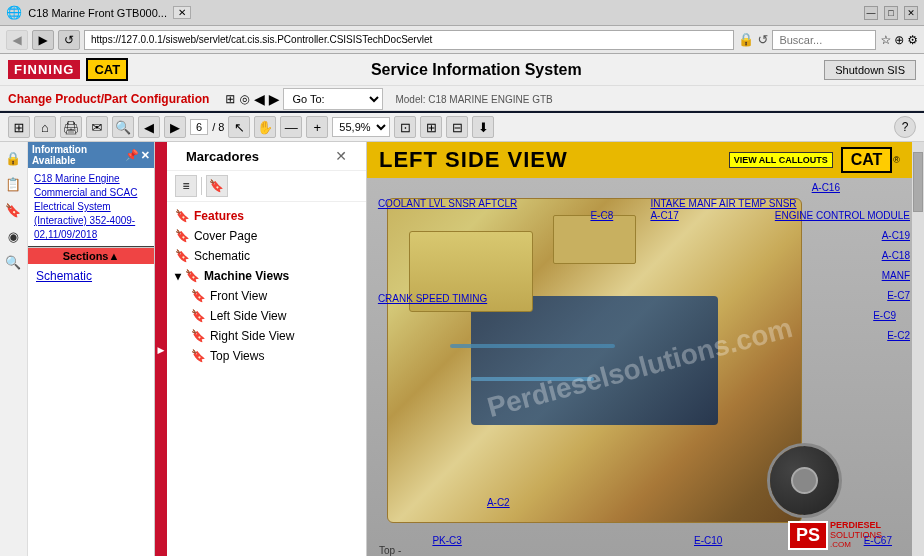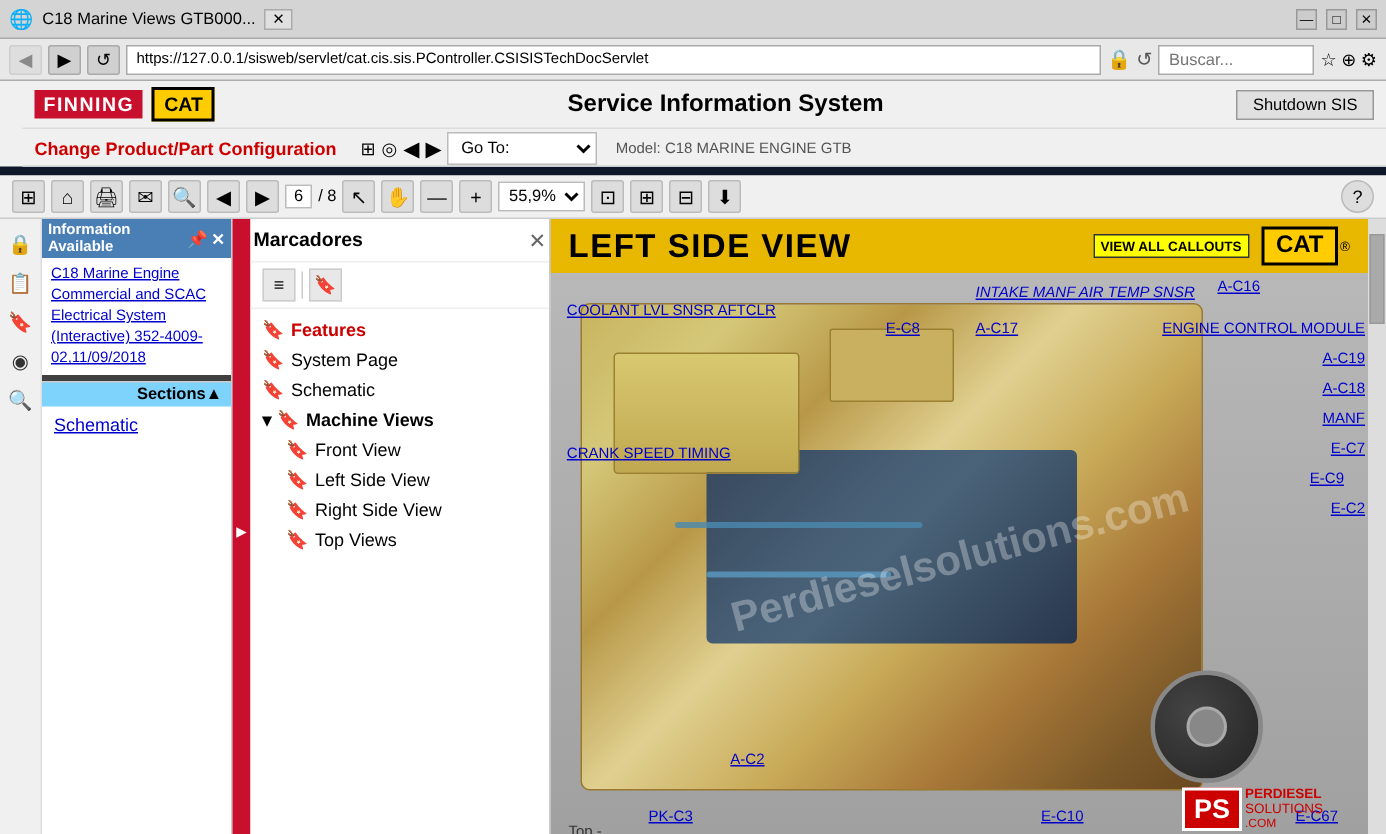--- a/index.html
+++ b/index.html
@@ -9,42 +9,42 @@
     .win-btn { width: 14px; height: 14px; border: 1px solid #999; background: #ccc; display: flex; align-items: center; justify-content: center; font-size: 9px; cursor: pointer; }
     .address-bar { display: flex; align-items: center; padding: 3px 6px; background: #e8e8e8; border-bottom: 1px solid #aaa; height: 28px; gap: 4px; }
     .nav-btn { width: 22px; height: 20px; background: #d0d0d0; border: 1px solid #aaa; display: flex; align-items: center; justify-content: center; font-size: 12px; cursor: pointer; border-radius: 2px; }
     .nav-btn.disabled { opacity: 0.4; }
     .url-input { flex: 1; height: 20px; border: 1px solid #aaa; padding: 0 6px; font-size: 11px; background: #fff; }
     .search-input { width: 104px; height: 20px; border: 1px solid #aaa; padding: 0 6px; font-size: 11px; background: #fff; }
     .addr-icons { display: flex; gap: 3px; align-items: center; }
     .addr-icon { font-size: 13px; color: #555; cursor: pointer; }
 
     
-    .app-header { background: #f0f0f0; border-bottom: 6px solid #0f172a; padding-left: 15px; }
+    .app-header { background: #f0f0f0; border-bottom: 2px solid #0f172a; }
     .app-top { display: flex; align-items: center; justify-content: space-between; padding: 4px 8px; border-bottom: 1px solid #ddd; }
     .logo-area { display: flex; align-items: center; gap: 6px; }
     .finning-logo { background: #c8102e; color: #fff; font-weight: bold; font-size: 13px; padding: 2px 6px; letter-spacing: 1px; }
     .cat-logo { background: #ffcc00; color: #000; font-weight: bold; font-size: 13px; padding: 2px 6px; border: 2px solid #000; }
     .app-title { font-size: 16px; font-weight: bold; color: #000; text-align: center; flex: 1; }
     .shutdown-btn { background: #e0e0e0; border: 1px solid #999; padding: 3px 10px; font-size: 11px; cursor: pointer; }
 
     
     .toolbar { display: flex; align-items: center; padding: 3px 8px; background: #f0f0f0; border-bottom: 1px solid #ccc; gap: 4px; }
     .toolbar-icon { width: 22px; height: 22px; background: #ddd; border: 1px solid #bbb; display: flex; align-items: center; justify-content: center; cursor: pointer; font-size: 13px; border-radius: 2px; }
     .goto-select { height: 22px; font-size: 11px; border: 1px solid #bbb; padding: 0 4px; background: #fff; min-width: 100px; }
     .zoom-select { height: 20px; font-size: 11px; border: 1px solid #bbb; padding: 0 2px; background: #fff; }
     .help-btn { width: 22px; height: 22px; border: 1px solid #bbb; background: #ddd; display: flex; align-items: center; justify-content: center; cursor: pointer; font-size: 12px; border-radius: 50%; margin-left: auto; }
 
     
     .main-layout { display: flex; height: calc(556px - 26px - 22px - 28px - 52px - 56px); overflow: hidden; }
     .info-link { color: #00c; text-decoration: underline; cursor: pointer; display: block; line-height: 1.4; }
 
     
     .bookmarks-panel { width: 200px; border-right: 1px solid #ccc; background: #fff; flex-shrink: 0; display: flex; flex-direction: column; }
-    .bm-header { display: flex; justify-content: space-between; padding: 6px 2px; border-bottom: 1px solid #eee; }
+    .bm-header { display: flex; align-items: center; justify-content: space-between; padding: 6px 19px; border-bottom: 1px solid #eee; }
     .bm-title { font-size: 13px; font-weight: bold; color: #000; }
     .bm-close { cursor: pointer; font-size: 14px; color: #666; }
     .bm-toolbar { display: flex; align-items: center; gap: 4px; padding: 4px 8px; border-bottom: 1px solid #eee; }
     .bm-icon { width: 22px; height: 22px; background: #e8e8e8; border: 1px solid #ccc; display: flex; align-items: center; justify-content: center; font-size: 12px; cursor: pointer; }
     .bm-tree { padding: 4px 0; font-size: 12px; overflow-y: auto; flex: 1; }
     .bm-item { display: flex; align-items: center; gap: 4px; padding: 3px 8px; cursor: pointer; }
     .bm-item.active { color: #c00; font-weight: bold; }
     .bm-item .bm-icon-small { color: #888; font-size: 12px; }
     .bm-group-header { display: flex; align-items: center; gap: 4px; padding: 3px 8px; cursor: pointer; font-weight: bold; }
     .bm-child { display: flex; align-items: center; gap: 4px; padding: 3px 8px 3px 24px; cursor: pointer; }
@@ -61,43 +61,43 @@
 
     .outer-left { display: flex; flex-direction: column; width: 155px; flex-shrink: 0; border-right: 1px solid #ccc; }
 
     .outer-left-top { display: flex; flex: 1; }
     .icon-sidebar { width: 28px; background: #f0f0f0; border-right: 1px solid #ddd; display: flex; flex-direction: column; align-items: center; padding: 6px 0; gap: 6px; }
     .icon-s { width: 20px; height: 20px; display: flex; align-items: center; justify-content: center; font-size: 13px; cursor: pointer; color: #333; }
     .main-left-content { flex: 1; display: flex; flex-direction: column; }
 
     .info-avail { font-size: 10px; font-weight: bold; background: #4a7fb5; color: #fff; padding: 2px 4px; display: flex; align-items: center; justify-content: center; gap: 28px; }
     .info-avail-close { font-size: 11px; cursor: pointer; display: flex; gap: 2px; }
-    .info-text-block { padding: 4px 6px; font-size: 10px; border-bottom: 4px solid #404040; }
+    .info-text-block { padding: 4px 6px; font-size: 10px; border-bottom: 1px solid #404040; }
 
     .sections-block { padding: 0; }
-    .sec-header { background: #7dd3fc; font-weight: bold; font-size: 11px; padding: 2px 6px; display: flex; align-items: center; justify-content: flex-end; border-top: 1px solid #ccc; }
+    .sec-header { background: #ef4444; font-weight: bold; font-size: 11px; padding: 2px 6px; display: flex; align-items: center; justify-content: center; border-top: 1px solid #ccc; }
     .sec-content { padding: 4px 8px; }
 
     .content-with-scrollbar { display: flex; flex: 1; overflow: hidden; position: relative; }
 
     
     .diagram-full { width: 100%; height: 100%; position: relative; background: #777; }
     .diag-header { background: #e8b800; height: 36px; display: flex; align-items: center; justify-content: space-between; padding: 0 12px; }
     .diag-title { font-size: 22px; font-weight: bold; color: #000; letter-spacing: 1px; }
     .diag-cat { background: #ffcc00; border: 2px solid #000; padding: 2px 8px; font-weight: bold; font-size: 16px; }
     .diag-view-all { background: #ffff00; border: 1px solid #333; font-size: 9px; padding: 2px 4px; cursor: pointer; font-weight: bold; }
     .diag-body { position: relative; height: calc(100% - 36px); overflow: hidden; }
   </style>
 </head>
 <body>
 
 <div class="title-bar">
   <div style="display:flex; align-items:center; gap:6px;">
     <span style="font-size:13px;">🌐</span>
-    <span style="font-size:11px;">C18 Marine Views GTB000...</span>
+    <span style="font-size:11px;">C18 Marine Front GTB000...</span>
     <span style="font-size:10px; background:#e0e0e0; border:1px solid #aaa; padding:0 4px; cursor:pointer;">✕</span>
   </div>
   <div class="window-controls">
     <div class="win-btn">—</div>
     <div class="win-btn">□</div>
     <div class="win-btn">✕</div>
   </div>
 </div>
 
 <div class="address-bar">
@@ -217,21 +217,21 @@
       <div style="width:1px; height:18px; background:#ccc;"></div>
       <div class="bm-icon">🔖</div>
     </div>
     <div class="bm-tree">
       <div class="bm-item active">
         <span class="bm-icon-small">🔖</span>
         <span style="color:#c00; font-weight:bold;">Features</span>
       </div>
       <div class="bm-item">
         <span class="bm-icon-small">🔖</span>
-        <span>System Page</span>
+        <span>Cover Page</span>
       </div>
       <div class="bm-item">
         <span class="bm-icon-small">🔖</span>
         <span>Schematic</span>
       </div>
       <div class="bm-group-header">
         <span>▾</span>
         <span class="bm-icon-small">🔖</span>
         <span>Machine Views</span>
       </div>
@@ -283,21 +283,21 @@
           </div>
 
           <div style="position:absolute; bottom:40px; right:70px; width:75px; height:75px; background:#555; border-radius:50%; border:3px solid #888; overflow:hidden;">
             <div style="width:100%; height:100%; background: radial-gradient(circle at 35% 35%, #444, #222); display:flex; align-items:center; justify-content:center;">
               <div style="width:40%; height:40%; background:#888; border-radius:50%; border:2px solid #aaa;"></div>
             </div>
           </div>
 
           <div class="watermark">Perdieselsolutions.com</div>
 
-          <span class="callout" style="top:8px; left:52%;font-style:italic;">INTAKE MANF AIR TEMP SNSR</span>
+          <span class="callout" style="top:20px; left:52%;">INTAKE MANF AIR TEMP SNSR</span>
           <span class="callout" style="top:20px; left:2%;">COOLANT LVL SNSR AFTCLR</span>
           <span class="callout" style="top:4px; right:72px;">A-C16</span>
           <span class="callout" style="top:32px; left:41%;">E-C8</span>
           <span class="callout" style="top:32px; left:52%;">A-C17</span>
           <span class="callout" style="top:32px; right:2px;">ENGINE CONTROL MODULE</span>
           <span class="callout" style="top:52px; right:2px;">A-C19</span>
           <span class="callout" style="top:72px; right:2px;">A-C18</span>
           <span class="callout" style="top:92px; right:2px;">MANF</span>
           <span class="callout" style="top:112px; right:2px;">E-C7</span>
           <span class="callout" style="top:132px; right:16px;">E-C9</span>

